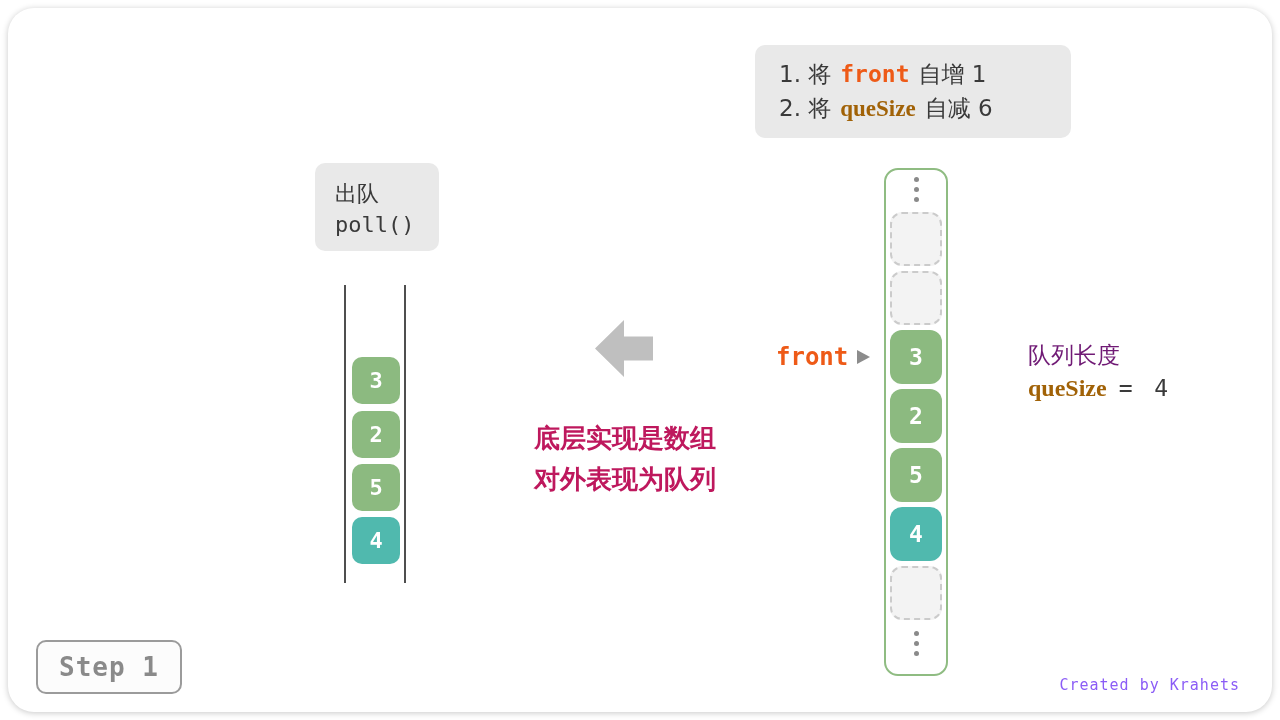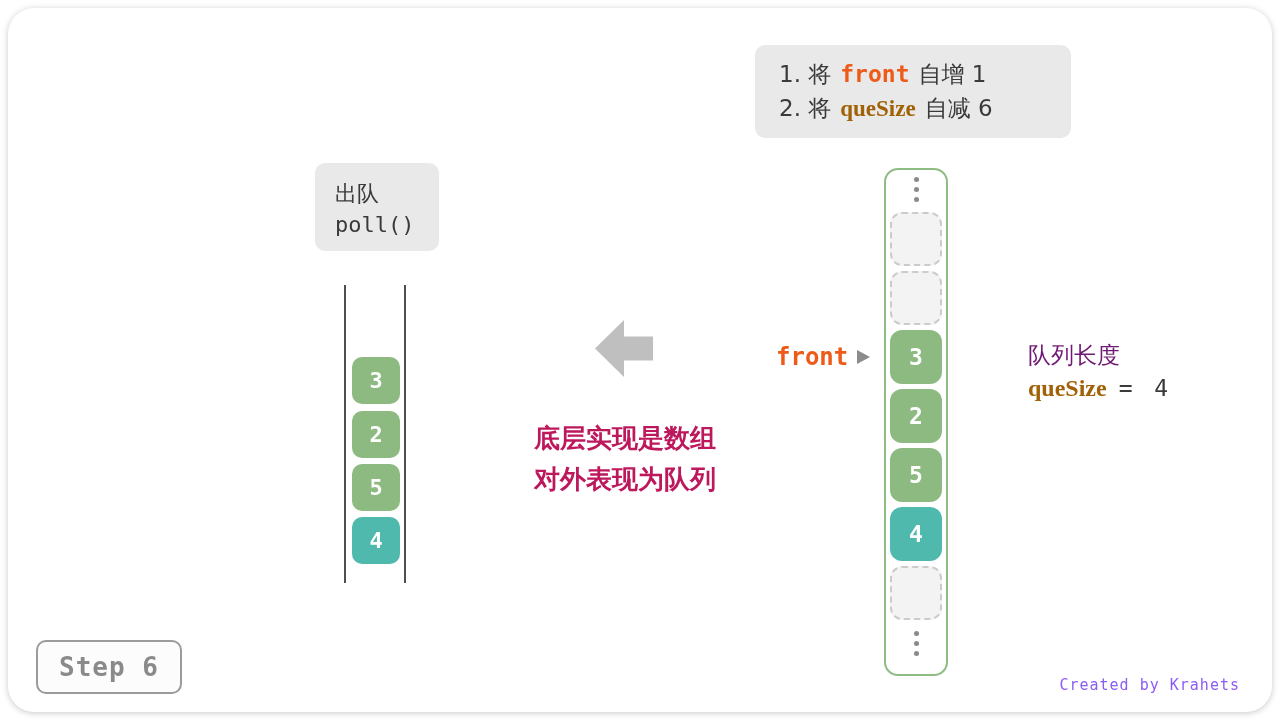--- a/index.html
+++ b/index.html
@@ -247,18 +247,18 @@
       <span class="dot"></span>
     </div>
   </div>
 
   <div class="len-caption">
     <div class="cap-line">队列长度</div>
     <div class="eq-line"><span class="kw kw-blue">queSize</span><span class="eq-rest">= 4</span></div>
   </div>
 
   <div class="step-badge">
-    <span>Step 6</span>
+    <span>Step 1</span>
   </div>
 
   <div class="credit">Created by Krahets</div>
 
 </div>
 
 </body></html>

